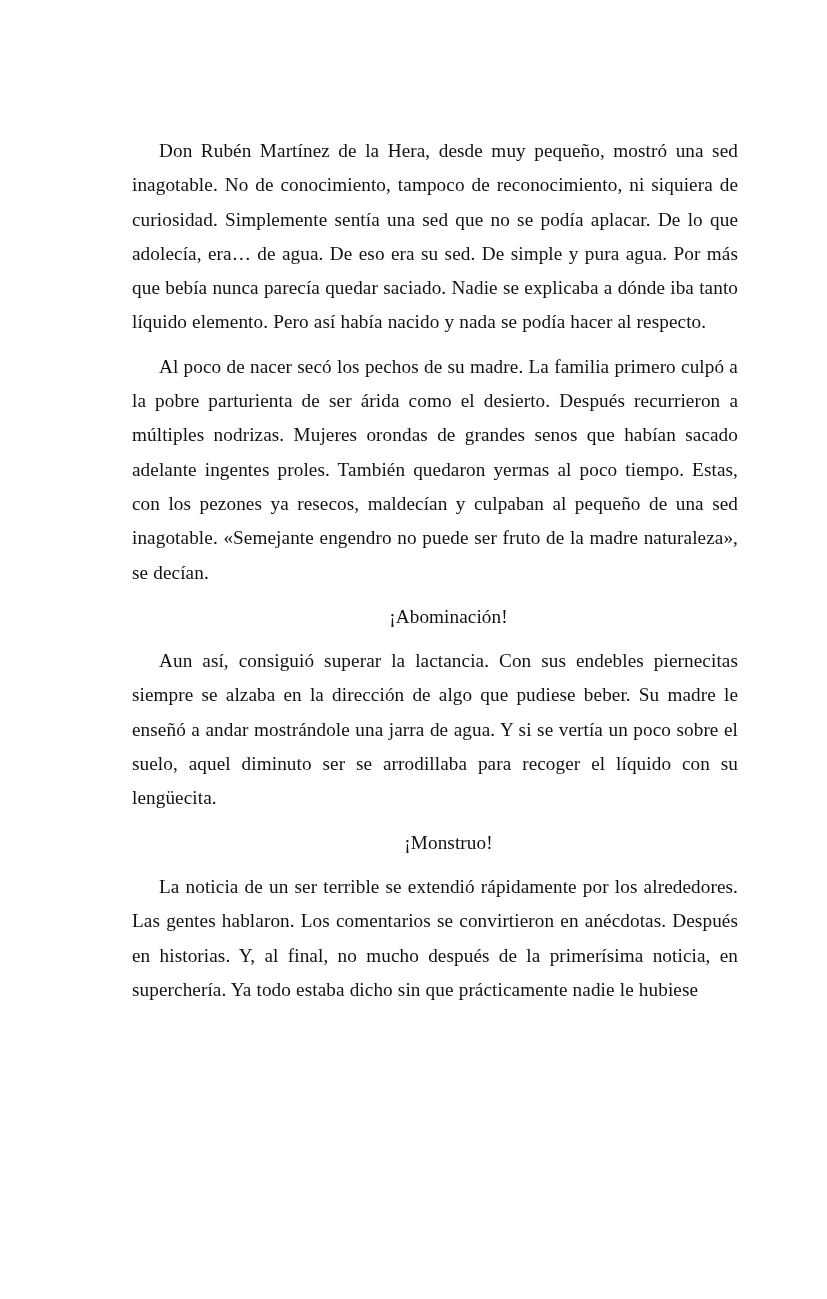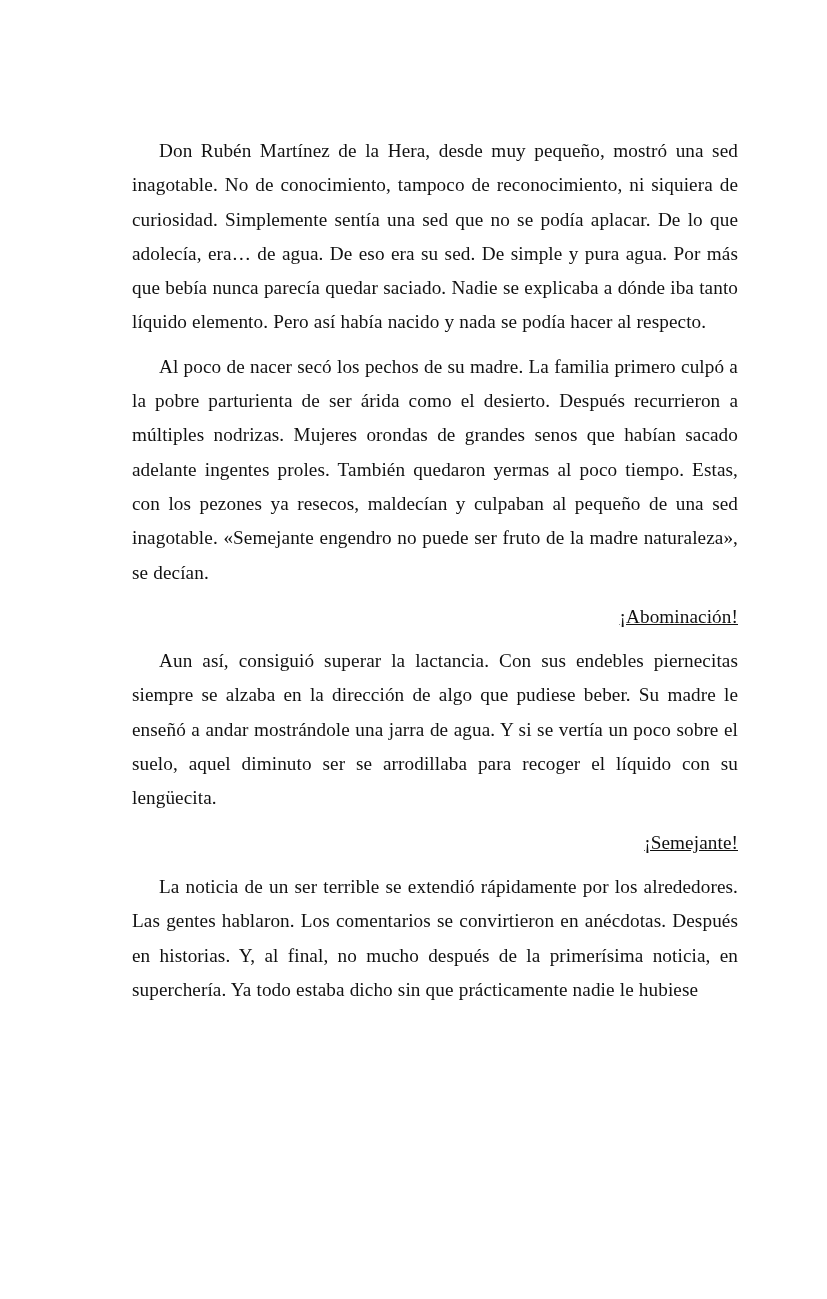--- a/index.html
+++ b/index.html
@@ -44,31 +44,30 @@
     letter-spacing: 0.005em;
     font-variant-numeric: oldstyle-nums;
   }
 
   .para + .para {
     margin-top: 10px;
   }
 
   
   .para.short {
-    text-align: right;
-    text-decoration: underline;
+    text-align: center;
   }
 </style>
 </head>
 <body style="background: rgb(255, 255, 255);">
 
 <div id="page" style="background: rgb(255, 255, 255);">
   <div id="text-column" style="color: rgb(17, 17, 17);">
 
     <p class="para">Don Rubén Martínez de la Hera, desde muy pequeño, mostró una sed inagotable. No de conocimiento, tampoco de reconocimiento, ni siquiera de curiosidad. Simplemente sentía una sed que no se podía aplacar. De lo que adolecía, era… de agua. De eso era su sed. De simple y pura agua. Por más que bebía nunca parecía quedar saciado. Nadie se explicaba a dónde iba tanto líquido elemento. Pero así había nacido y nada se podía hacer al respecto.</p>
     <p class="para">Al poco de nacer secó los pechos de su madre. La familia primero culpó a la pobre parturienta de ser árida como el desierto. Después recurrieron a múltiples nodrizas. Mujeres orondas de grandes senos que habían sacado adelante ingentes proles. También quedaron yermas al poco tiempo. Estas, con los pezones ya resecos, maldecían y culpaban al pequeño de una sed inagotable. «Semejante engendro no puede ser fruto de la madre naturaleza», se decían.</p>
     <p class="para short">¡Abominación!</p>
     <p class="para">Aun así, consiguió superar la lactancia. Con sus endebles piernecitas siempre se alzaba en la dirección de algo que pudiese beber. Su madre le enseñó a andar mostrándole una jarra de agua. Y si se vertía un poco sobre el suelo, aquel diminuto ser se arrodillaba para recoger el líquido con su lengüecita.</p>
-    <p class="para short">¡Semejante!</p>
+    <p class="para short">¡Monstruo!</p>
     <p class="para">La noticia de un ser terrible se extendió rápidamente por los alrededores. Las gentes hablaron. Los comentarios se convirtieron en anécdotas. Después en historias. Y, al final, no mucho después de la primerísima noticia, en superchería. Ya todo estaba dicho sin que prácticamente nadie le hubiese</p>
 
   </div>
 </div>
 
 </body></html>

